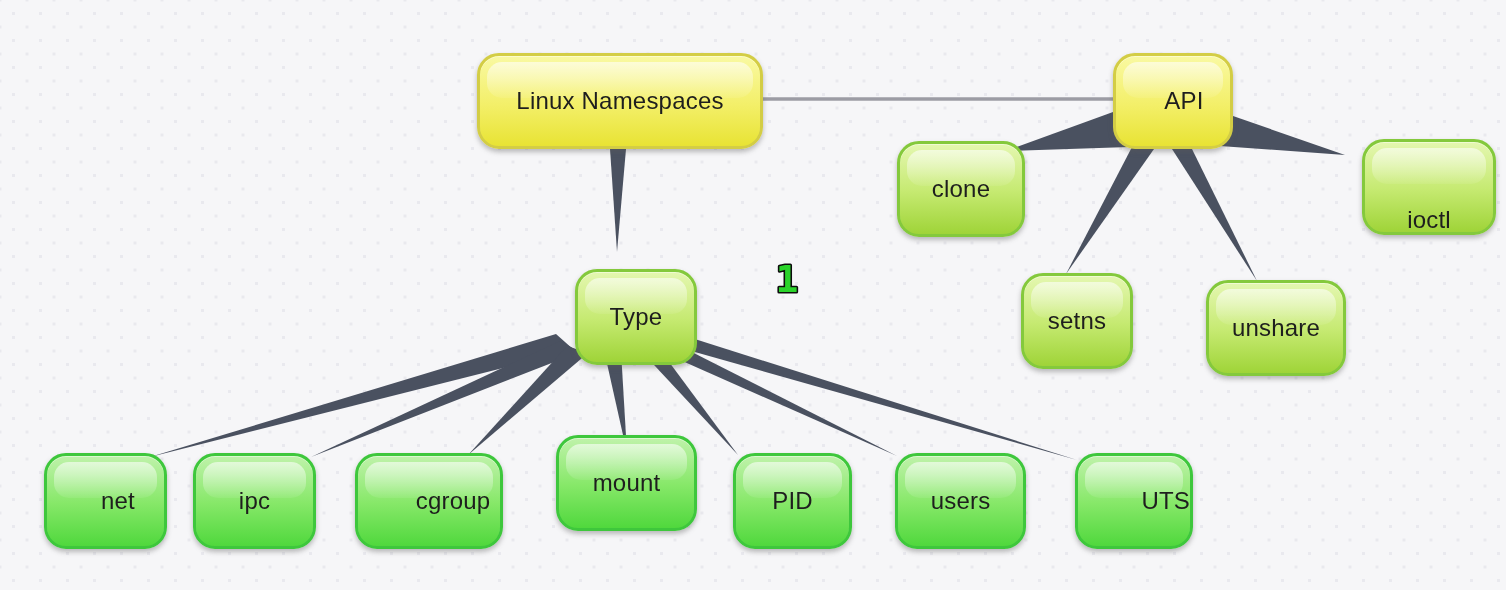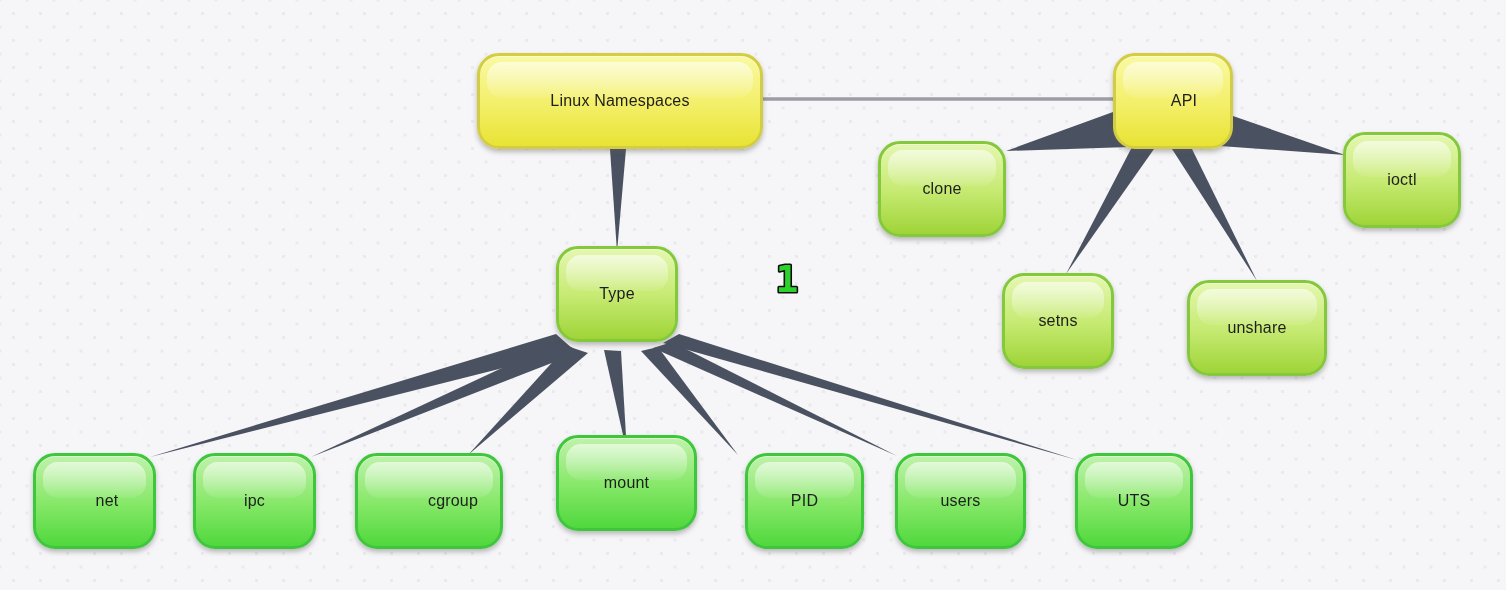--- a/index.html
+++ b/index.html
@@ -27,26 +27,26 @@
   }
   .node::before{
     content:"";
     position:absolute;left:7px;right:7px;top:6px;height:40%;
     border-radius:15px;
     background:linear-gradient(180deg, rgba(255,255,255,.60), rgba(255,255,255,.07));
     pointer-events:none;
   }
   .node .label{
     position:relative;
-    font-size:16px;color:#1e1e1e;line-height:1;
+    font-size:24px;color:#1e1e1e;line-height:1;
     letter-spacing:.2px;
     white-space:nowrap;
   }
   .k-yellow{border-color:#d3cd45;background:linear-gradient(180deg,#f9f9a2 0%,#f3ef68 55%,#e8e334 100%);}
-  .k-lime  {border-color:#84c93c;background:linear-gradient(180deg,#e4f7b0 0%,#c6ea72 52%,#9fd438 100%);}
+  .k-lime  {border-color:#84c93c;background:linear-gradient(180deg,#e4f7b0 0%,#c6ea72 52%,#9fd438 100%);margin-left:19px;}
   .k-green {border-color:#3ec73c;background:linear-gradient(180deg,#bff2aa 0%,#87e869 52%,#50d83d 100%);}
   .marker-svg{position:absolute;left:764px;top:252px;z-index:2;}
 </style>
 </head>
 <body>
 
 <div class="canvas">
   <svg id="edges" class="edges" width="1506" height="590" viewBox="0 0 1506 590">
       <line x1="763" y1="99" x2="1113" y2="99" stroke="#9c9ca4" stroke-width="3.5"></line>
       <polygon points="610,149,626,149,617,252" fill="#4a5160"></polygon>
@@ -65,50 +65,50 @@
   <div id="nodes">
       <div class="node k-yellow" style="left: 477px; top: 53px; width: 286px; height: 96px;">
         <span class="label">Linux Namespaces</span>
       </div>
       <div class="node k-yellow" style="left: 1113px; top: 53px; width: 120px; height: 96px; padding-left: 22px;">
         <span class="label">API</span>
       </div>
       <div class="node k-lime" style="left: 878px; top: 141px; width: 128px; height: 96px;">
         <span class="label">clone</span>
       </div>
-      <div class="node k-lime" style="left: 1343px; top: 132px; width: 118px; height: 96px;">
+      <div class="node k-lime" style="left: 1343px; top: 139px; width: 134px; height: 96px; align-items: flex-end;">
         <span class="label">ioctl</span>
       </div>
       <div class="node k-lime" style="left: 1002px; top: 273px; width: 112px; height: 96px;">
         <span class="label">setns</span>
       </div>
       <div class="node k-lime" style="left: 1187px; top: 280px; width: 140px; height: 96px;">
         <span class="label">unshare</span>
       </div>
-      <div class="node k-lime" style="left: 556px; top: 246px; width: 122px; height: 96px;">
+      <div class="node k-lime" style="left: 556px; top: 269px; width: 122px; height: 96px;">
         <span class="label">Type</span>
       </div>
-      <div class="node k-green" style="left: 33px; top: 453px; width: 123px; height: 96px; padding-left: 25px;">
+      <div class="node k-green" style="left: 44px; top: 453px; width: 123px; height: 96px; padding-left: 25px;">
         <span class="label">net</span>
       </div>
       <div class="node k-green" style="left: 193px; top: 453px; width: 123px; height: 96px;">
         <span class="label">ipc</span>
       </div>
       <div class="node k-green" style="left: 355px; top: 453px; width: 148px; height: 96px; padding-left: 48px;">
         <span class="label">cgroup</span>
       </div>
       <div class="node k-green" style="left: 556px; top: 435px; width: 141px; height: 96px;">
         <span class="label">mount</span>
       </div>
-      <div class="node k-green" style="left: 733px; top: 453px; width: 119px; height: 96px; margin-left: 12px;">
+      <div class="node k-green" style="left: 733px; top: 453px; width: 119px; height: 96px;">
         <span class="label">PID</span>
       </div>
       <div class="node k-green" style="left: 895px; top: 453px; width: 131px; height: 96px; align-items: center;">
         <span class="label">users</span>
       </div>
-      <div class="node k-green" style="left: 1075px; top: 453px; width: 118px; height: 96px;">
+      <div class="node k-green" style="left: 1075px; top: 453px; width: 118px; height: 96px; justify-content: flex-end;">
         <span class="label">UTS</span>
       </div>
     </div>
   <svg class="marker-svg" width="46" height="50" viewBox="0 0 46 50">
     <text x="23" y="40" text-anchor="middle" font-family="DejaVu Sans Mono, monospace" font-size="38" font-weight="bold" stroke-width="3.2" paint-order="stroke" stroke-linejoin="round" fill="#2bd42b" stroke="#0d0d0d">1</text>
   </svg>
 </div>
 
 </body></html>

